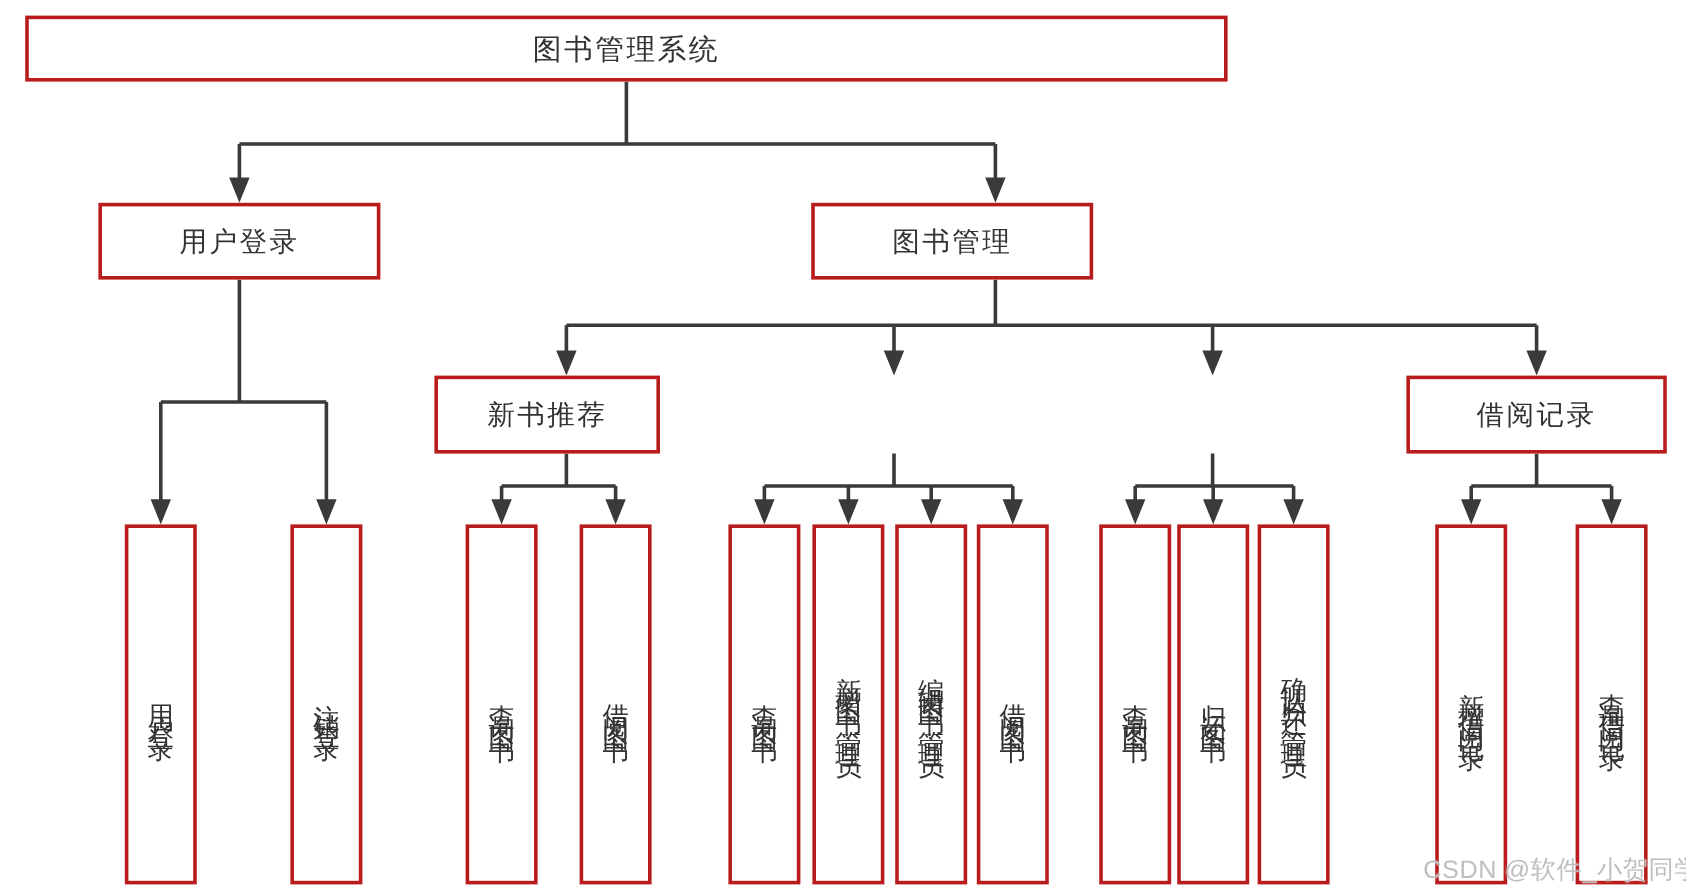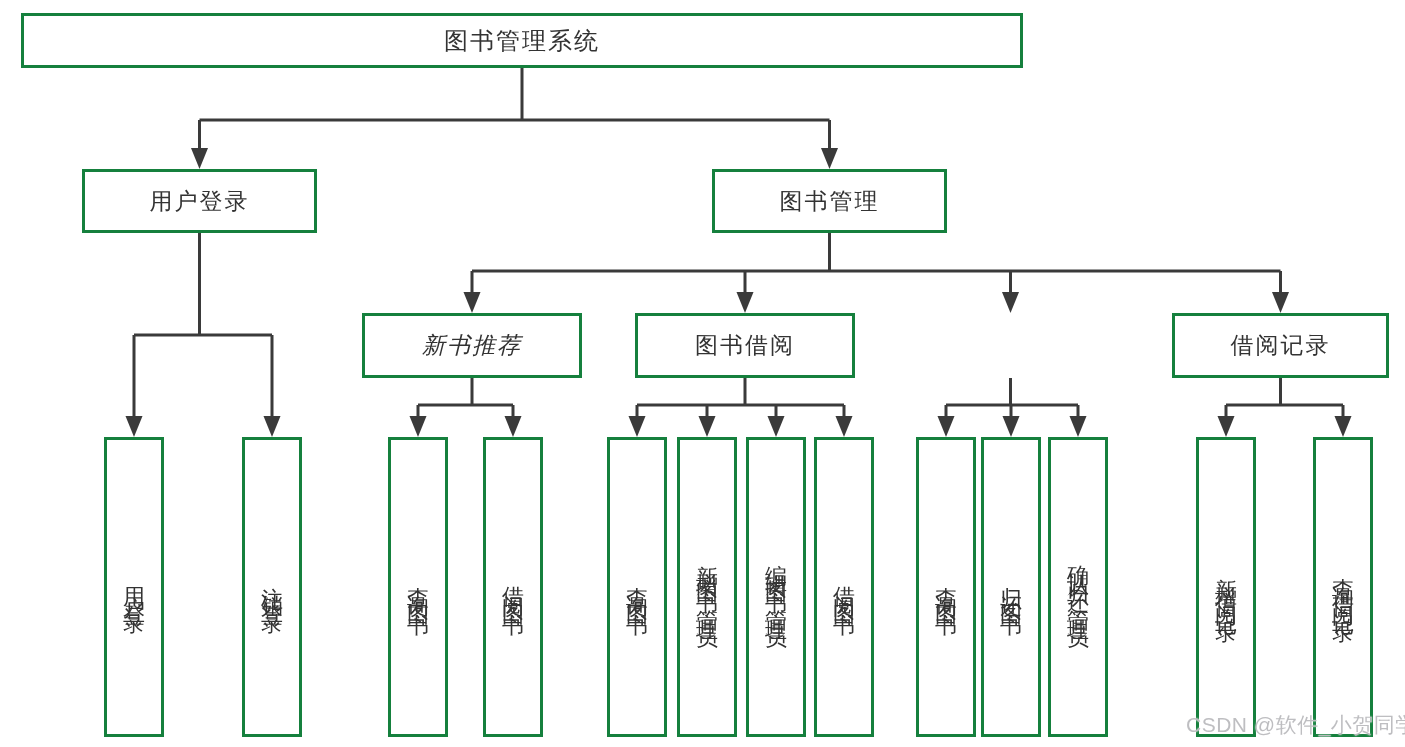--- a/index.html
+++ b/index.html
@@ -14,21 +14,21 @@
   }
   .connectors {
     position: absolute;
     left: 0; top: 0;
     width: 1405px; height: 747px;
     pointer-events: none;
   }
   .box {
     position: absolute;
     box-sizing: border-box;
-    border: 3px solid #15803d;
+    border: 3px solid #b91c1c;
     background: #ffffff;
     display: flex;
     align-items: center;
     justify-content: center;
     font-size: 23px;
     letter-spacing: 2px;
     color: #333333;
     z-index: 2;
     text-align: center;
     white-space: nowrap;
@@ -89,24 +89,23 @@
       <polygon points="1002.5,416 1019.5,416 1011,437"></polygon>
       <polygon points="1069.5,416 1086.5,416 1078,437"></polygon>
       <polygon points="1217.5,416 1234.5,416 1226,437"></polygon>
       <polygon points="1334.5,416 1351.5,416 1343,437"></polygon>
     </g>
   </svg>
 
   <div class="box root" style="left:21px; top:13px; width:1002px; height:55px;">图书管理系统</div>
 
   <div class="box" style="left:82px; top:169px; width:235px; height:64px;">用户登录</div>
-  <div class="box" style="left:712px; top:169px; width:235px; height:64px;">图书管理</div>
+  <div class="box" style="left:676px; top:169px; width:235px; height:64px;">图书管理</div>
 
-  <div class="box" style="left:362px; top:313px; width:220px; height:65px;font-style:italic;">新书推荐</div>
-  <div class="box" style="left:635px; top:313px; width:220px; height:65px;">图书借阅</div>
+  <div class="box" style="left:362px; top:313px; width:188px; height:65px;">新书推荐</div>
   <div class="box" style="left:1172px; top:313px; width:217px; height:65px;">借阅记录</div>
 
   <div class="box vbox" style="left:104px; top:437px; width:60px; height:300px;">用户登录</div>
   <div class="box vbox" style="left:242px; top:437px; width:60px; height:300px;">注销登录</div>
 
   <div class="box vbox" style="left:388px; top:437px; width:60px; height:300px;">查询图书</div>
   <div class="box vbox" style="left:483px; top:437px; width:60px; height:300px;">借阅图书</div>
 
   <div class="box vbox" style="left:607px; top:437px; width:60px; height:300px;">查询图书</div>
   <div class="box vbox" style="left:677px; top:437px; width:60px; height:300px;">新增图书（管理员）</div>

